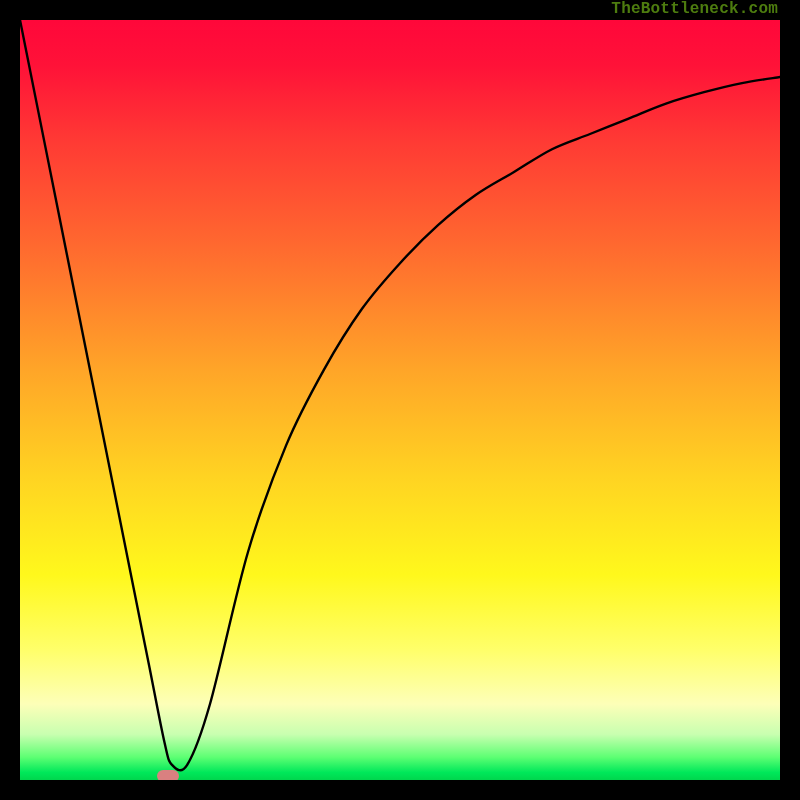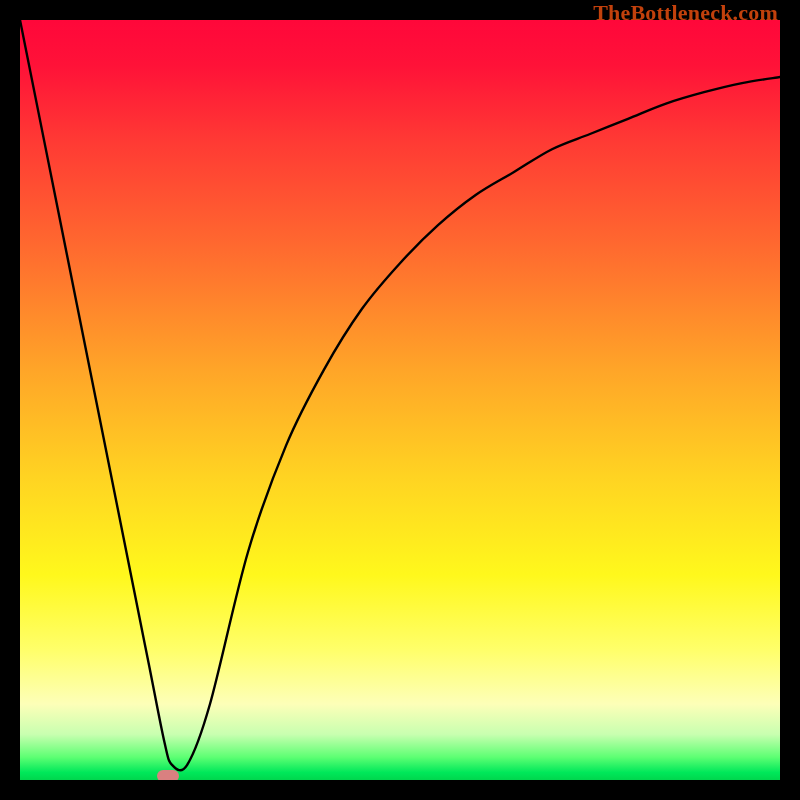--- a/index.html
+++ b/index.html
@@ -44,24 +44,24 @@
       #c8ffb0 94%,
       #5dff73 97%,
       #00e85a 99%,
       #00d64d 100%
     );
   }
   .watermark {
     position: absolute;
     top: 0px;
     right: 22px;
-    font-family: Liberation Serif, serif;
-    font-size: 22px;
+    font-family: Liberation Mono, monospace;
+    font-size: 16px;
     font-weight: 600;
-    color: #c2410c;
+    color: #4d7c0f;
     letter-spacing: 0.2px;
     user-select: none;
   }
   svg.curve {
     position: absolute;
     inset: 0;
     width: 760px;
     height: 760px;
   }
   .pink-marker {

